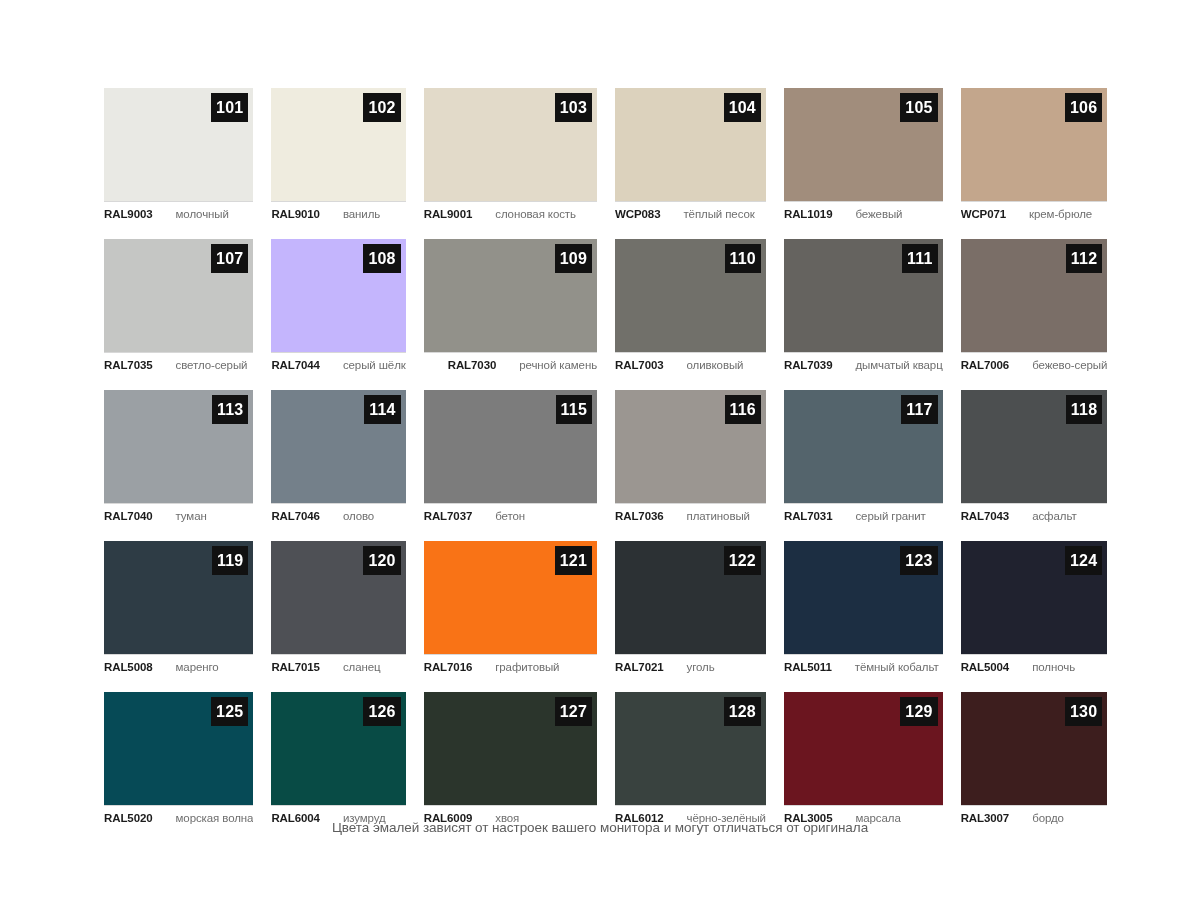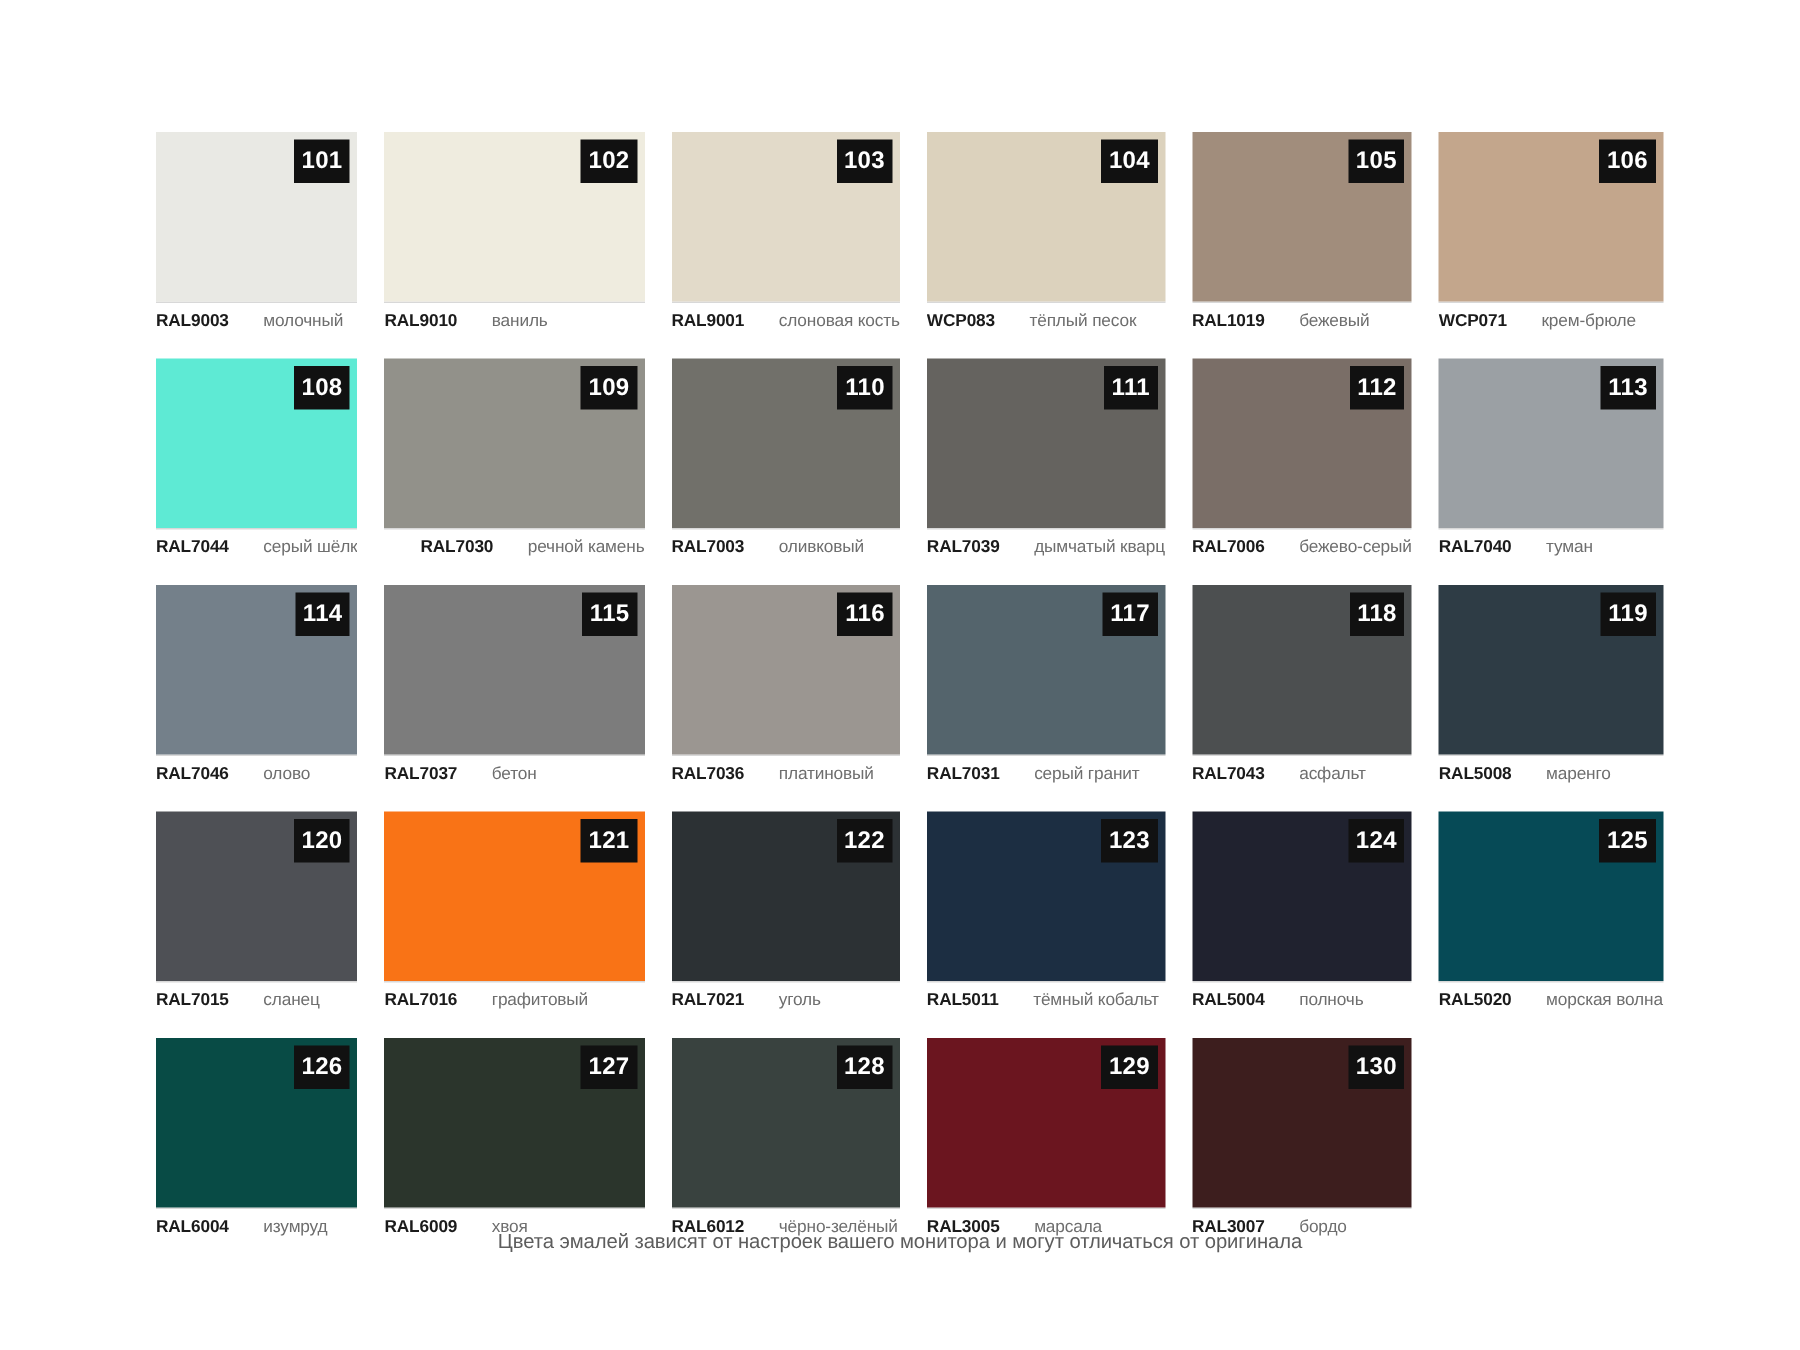--- a/index.html
+++ b/index.html
@@ -126,21 +126,27 @@
         </div>
         <div class="swatch-label"><span class="swatch-code" style="color: rgb(27, 27, 27);">RAL1019</span><span class="swatch-name" style="color: rgb(110, 110, 110);">бежевый</span></div>
       </div>
       <div class="swatch-cell">
         <div class="swatch-chip" style="background: rgb(195, 166, 140);">
           <div class="swatch-badge" style="background: rgb(17, 17, 17); color: rgb(255, 255, 255);">106</div>
         </div>
         <div class="swatch-label"><span class="swatch-code" style="color: rgb(27, 27, 27);">WCP071</span><span class="swatch-name" style="color: rgb(110, 110, 110);">крем-брюле</span></div>
       </div>
       <div class="swatch-cell">
-        <div class="swatch-chip" style="background: #5eead4;">
+        <div class="swatch-chip" style="background: rgb(197, 198, 196);">
+          <div class="swatch-badge" style="background: rgb(17, 17, 17); color: rgb(255, 255, 255);">107</div>
+        </div>
+        <div class="swatch-label"><span class="swatch-code" style="color: rgb(27, 27, 27);">RAL7035</span><span class="swatch-name" style="color: rgb(110, 110, 110);">светло-серый</span></div>
+      </div>
+      <div class="swatch-cell">
+        <div class="swatch-chip" style="background: #c4b5fd;">
           <div class="swatch-badge" style="background: rgb(17, 17, 17); color: rgb(255, 255, 255);">108</div>
         </div>
         <div class="swatch-label"><span class="swatch-code" style="color: rgb(27, 27, 27);">RAL7044</span><span class="swatch-name" style="color: rgb(110, 110, 110);">серый шёлк</span></div>
       </div>
       <div class="swatch-cell">
         <div class="swatch-chip" style="background: rgb(146, 145, 138);">
           <div class="swatch-badge" style="background: rgb(17, 17, 17); color: rgb(255, 255, 255);">109</div>
         </div>
         <div class="swatch-label"><span class="swatch-code" style="color: rgb(27, 27, 27); margin-left: 24px;">RAL7030</span><span class="swatch-name" style="color: rgb(110, 110, 110);">речной камень</span></div>
       </div>

